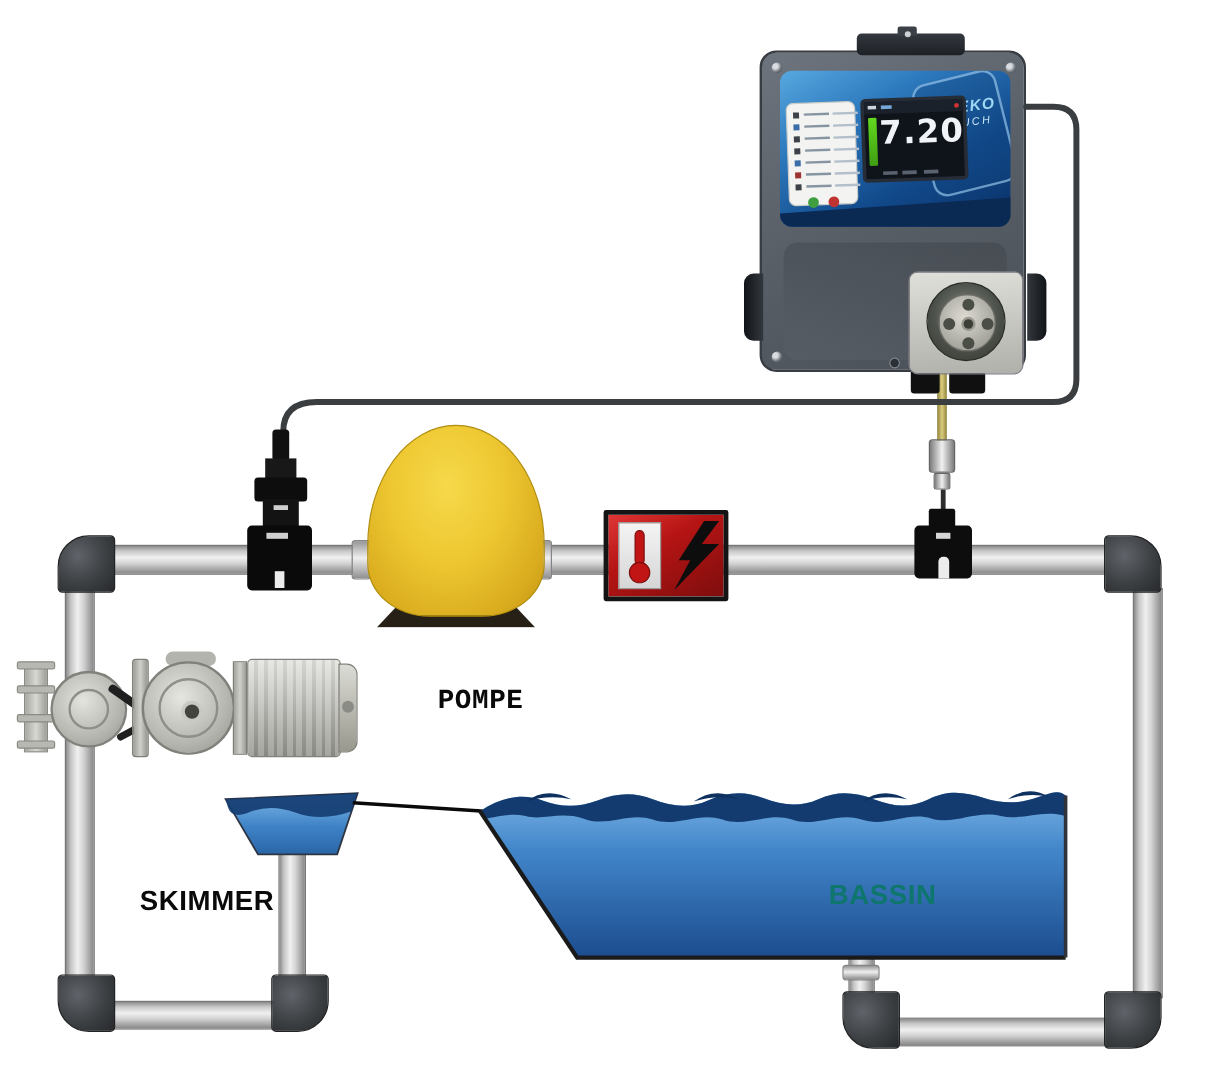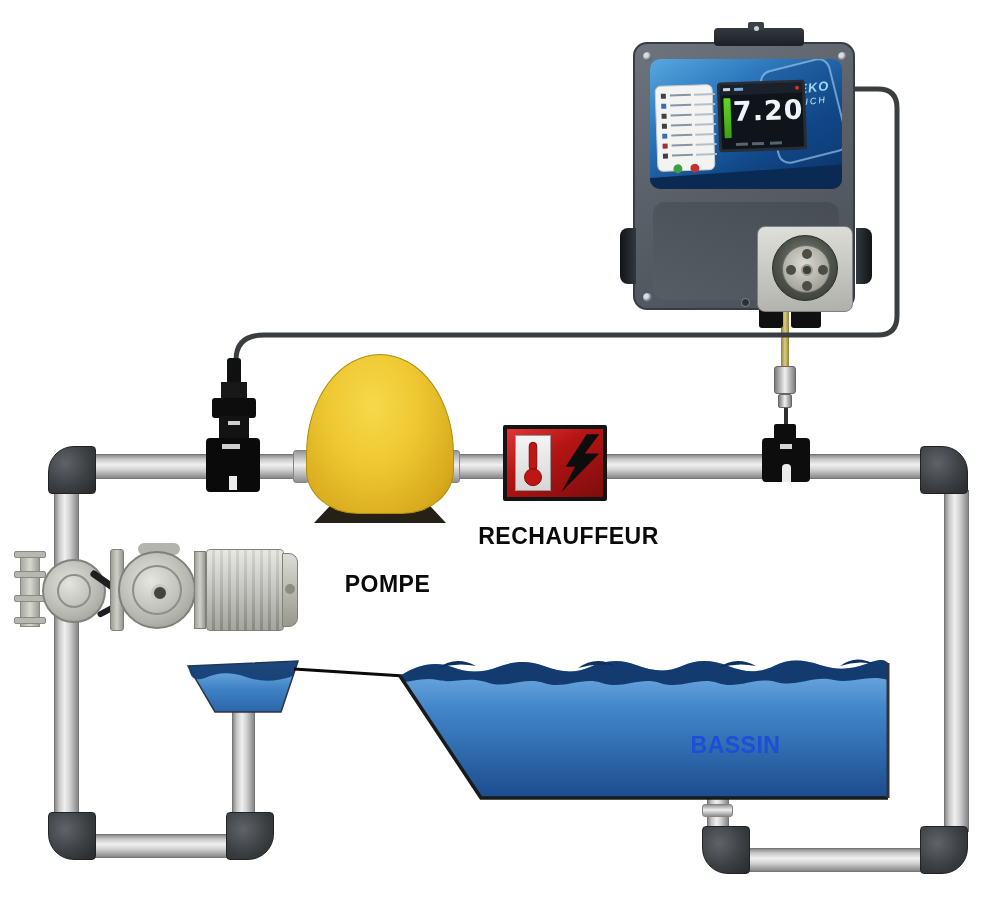--- a/index.html
+++ b/index.html
@@ -20,21 +20,21 @@
     background:radial-gradient(circle at 35% 35%, #60646a 0%, #3c4043 55%, #27292c 100%);
     border:1px solid #222; }
   .union { position:absolute; top:450px; width:16px; height:33px; z-index:2;
     background:linear-gradient(to bottom,#969696,#efefef 45%,#8f8f8f);
     border:1px solid #848484; border-radius:3px; }
 
   
   .lbl { position:absolute; z-index:8; font-weight:bold; font-size:23px; color:#0a0a0a;
     letter-spacing:.5px; text-align:center; }
   .lbl-filter { font-size:27px; }
-  .lbl-basin { color:#1d4ed8; }
+  .lbl-basin { color:#0f766e; }
 
   
   .water-layer { position:absolute; left:0; top:0; z-index:3; pointer-events:none; }
   .cable-layer { position:absolute; left:0; top:0; z-index:5; pointer-events:none; }
 
   
   .filter-base { position:absolute; left:314px; top:506px; width:132px; height:17px; z-index:4;
     background:#262016; clip-path:polygon(12% 0,88% 0,100% 100%,0 100%); }
   .filter-tank { position:absolute; left:306px; top:354px; width:148px; height:160px; z-index:4;
     border-radius:74px 74px 52px 52px / 100px 100px 44px 44px;
@@ -301,17 +301,17 @@
         </div>
       </div>
     </div>
     <div class="clip clipL"></div>
     <div class="clip clipR"></div>
     <div class="bhole"></div>
   </div>
   <div class="conn" style="left:759px;width:24px;"></div>
   <div class="conn" style="left:791px;width:30px;"></div>
 
-  <div class="lbl" style="left:335px;top:571px;width:105px;">POMPE</div>
-  <div class="lbl" style="left:466px;top:523px;width:205px;">RECHAUFFEUR</div>
+  <div class="lbl" style="left:348px;top:571px;width:105px;font-family:Liberation Mono, monospace;">POMPE</div>
+  <div class="lbl" style="left:105px;top:737px;width:135px;">SKIMMER</div>
   <div class="lbl lbl-basin" style="left:668px;top:732px;width:135px;">BASSIN</div>
 
 </div>
 
 </body></html>

